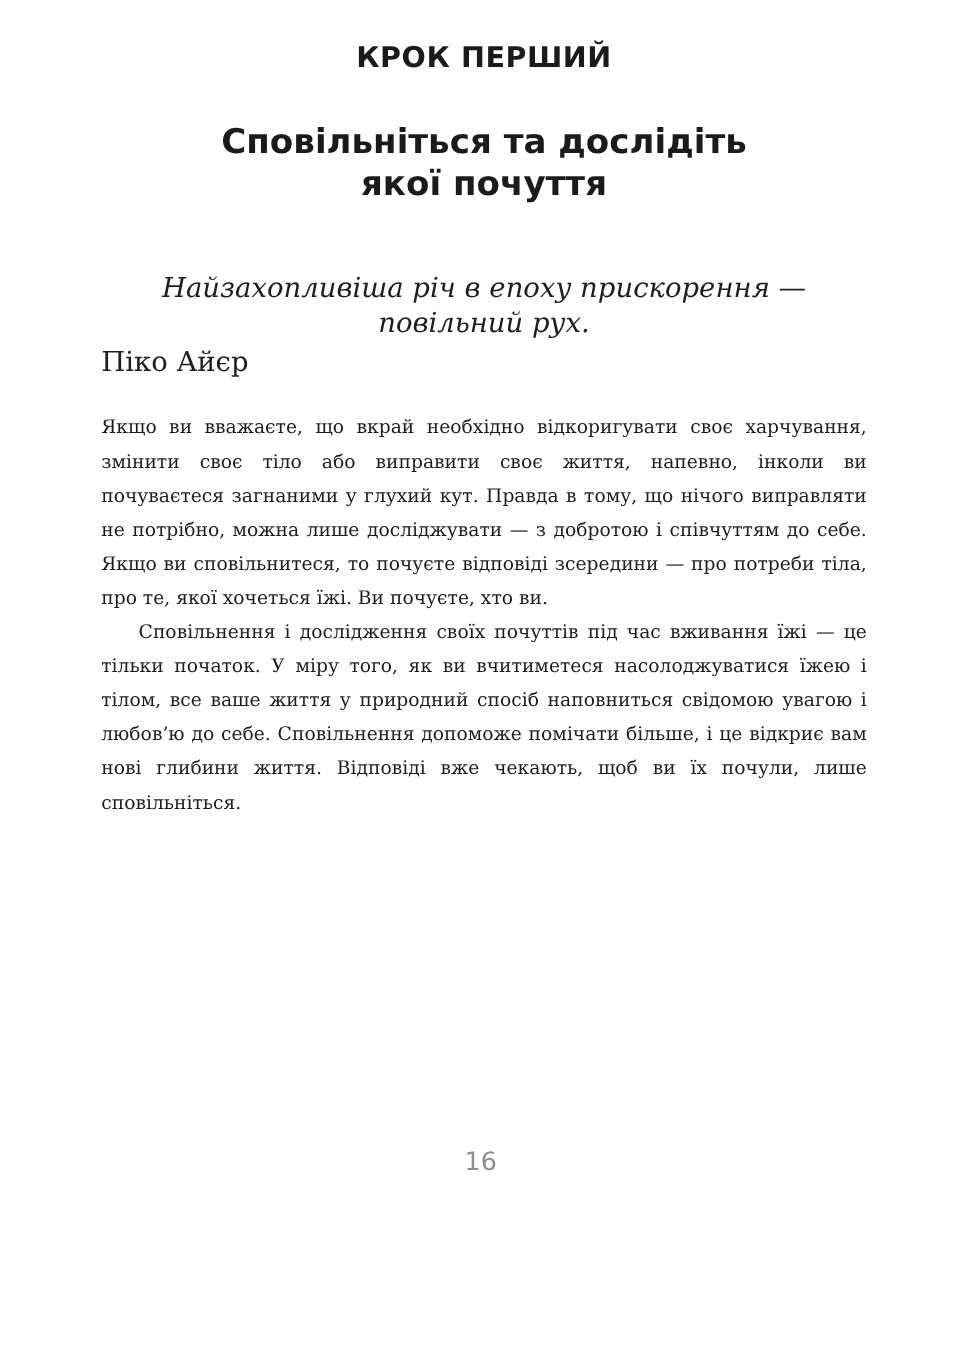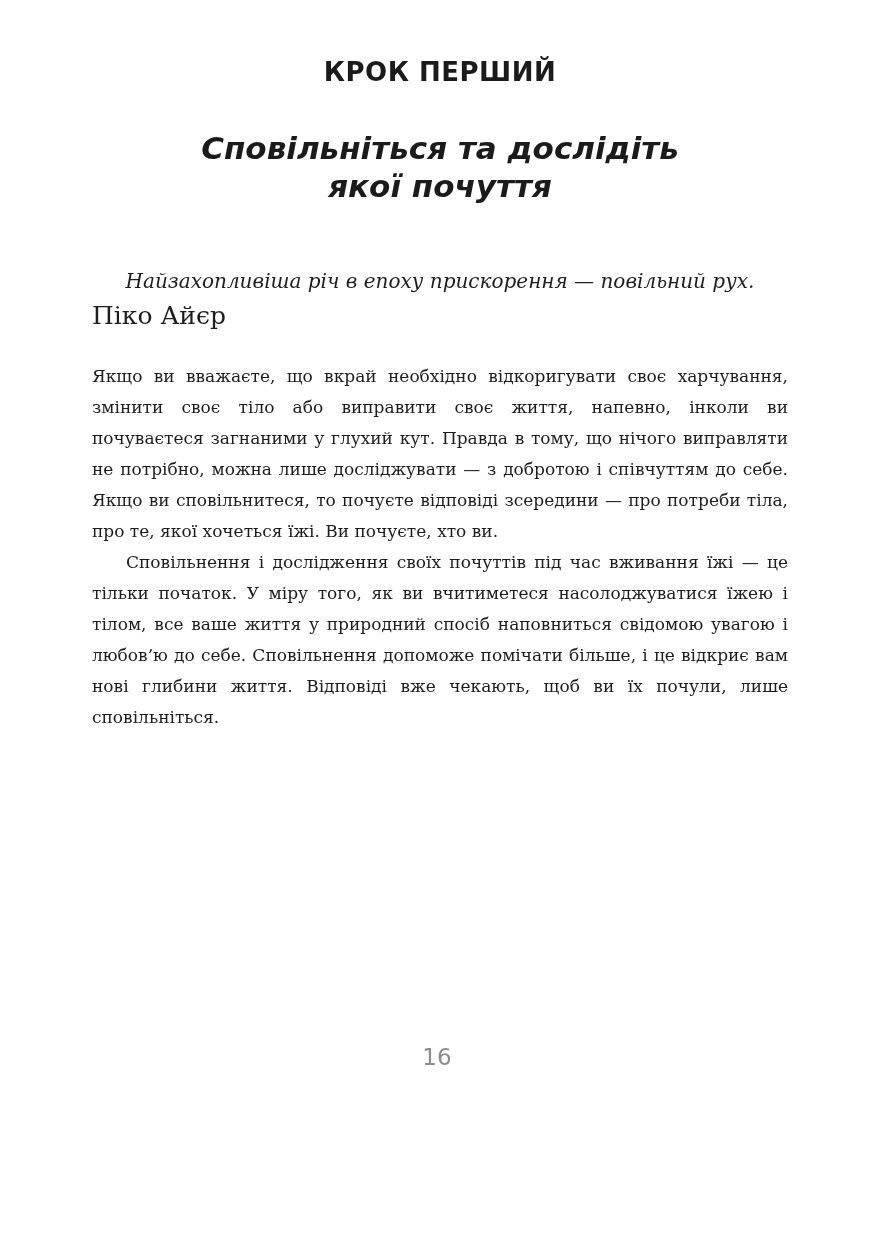--- a/index.html
+++ b/index.html
@@ -12,47 +12,46 @@
       height: 1240px;
       position: relative;
       font-family: "DejaVu Serif", serif;
       color: #1e1e1e;
       overflow: hidden;
     }
     .page {
       box-sizing: border-box;
       width: 874px;
       height: 1132px;
-      padding: 57px 86px 0 92px;
+      padding: 38px 86px 0 92px;
       position: relative;
     }
     .kicker {
       text-align: center;
       font-family: "DejaVu Sans", sans-serif;
       font-weight: 700;
       font-size: 26px;
       letter-spacing: 0.5px;
       color: #1b1b1b;
       margin: 0;
     }
     .chapter-title {
       margin-top: 42px;
       text-align: center;
       font-family: "DejaVu Sans", sans-serif;
       font-weight: 700;
       font-size: 31px;
       line-height: 38px;
       color: #1b1b1b;
-      font-style: italic;
     }
     .chapter-title span { display: block; }
     .epigraph {
       margin-top: 60px;
       font-style: italic;
-      font-size: 20px;
+      font-size: 25px;
       line-height: 32px;
       text-align: center;
       color: #1e1e1e;
     }
     .epigraph-author {
       margin-top: 4px;
       font-style: normal;
       font-size: 25px;
       text-align: left;
       padding-right: 4px;

